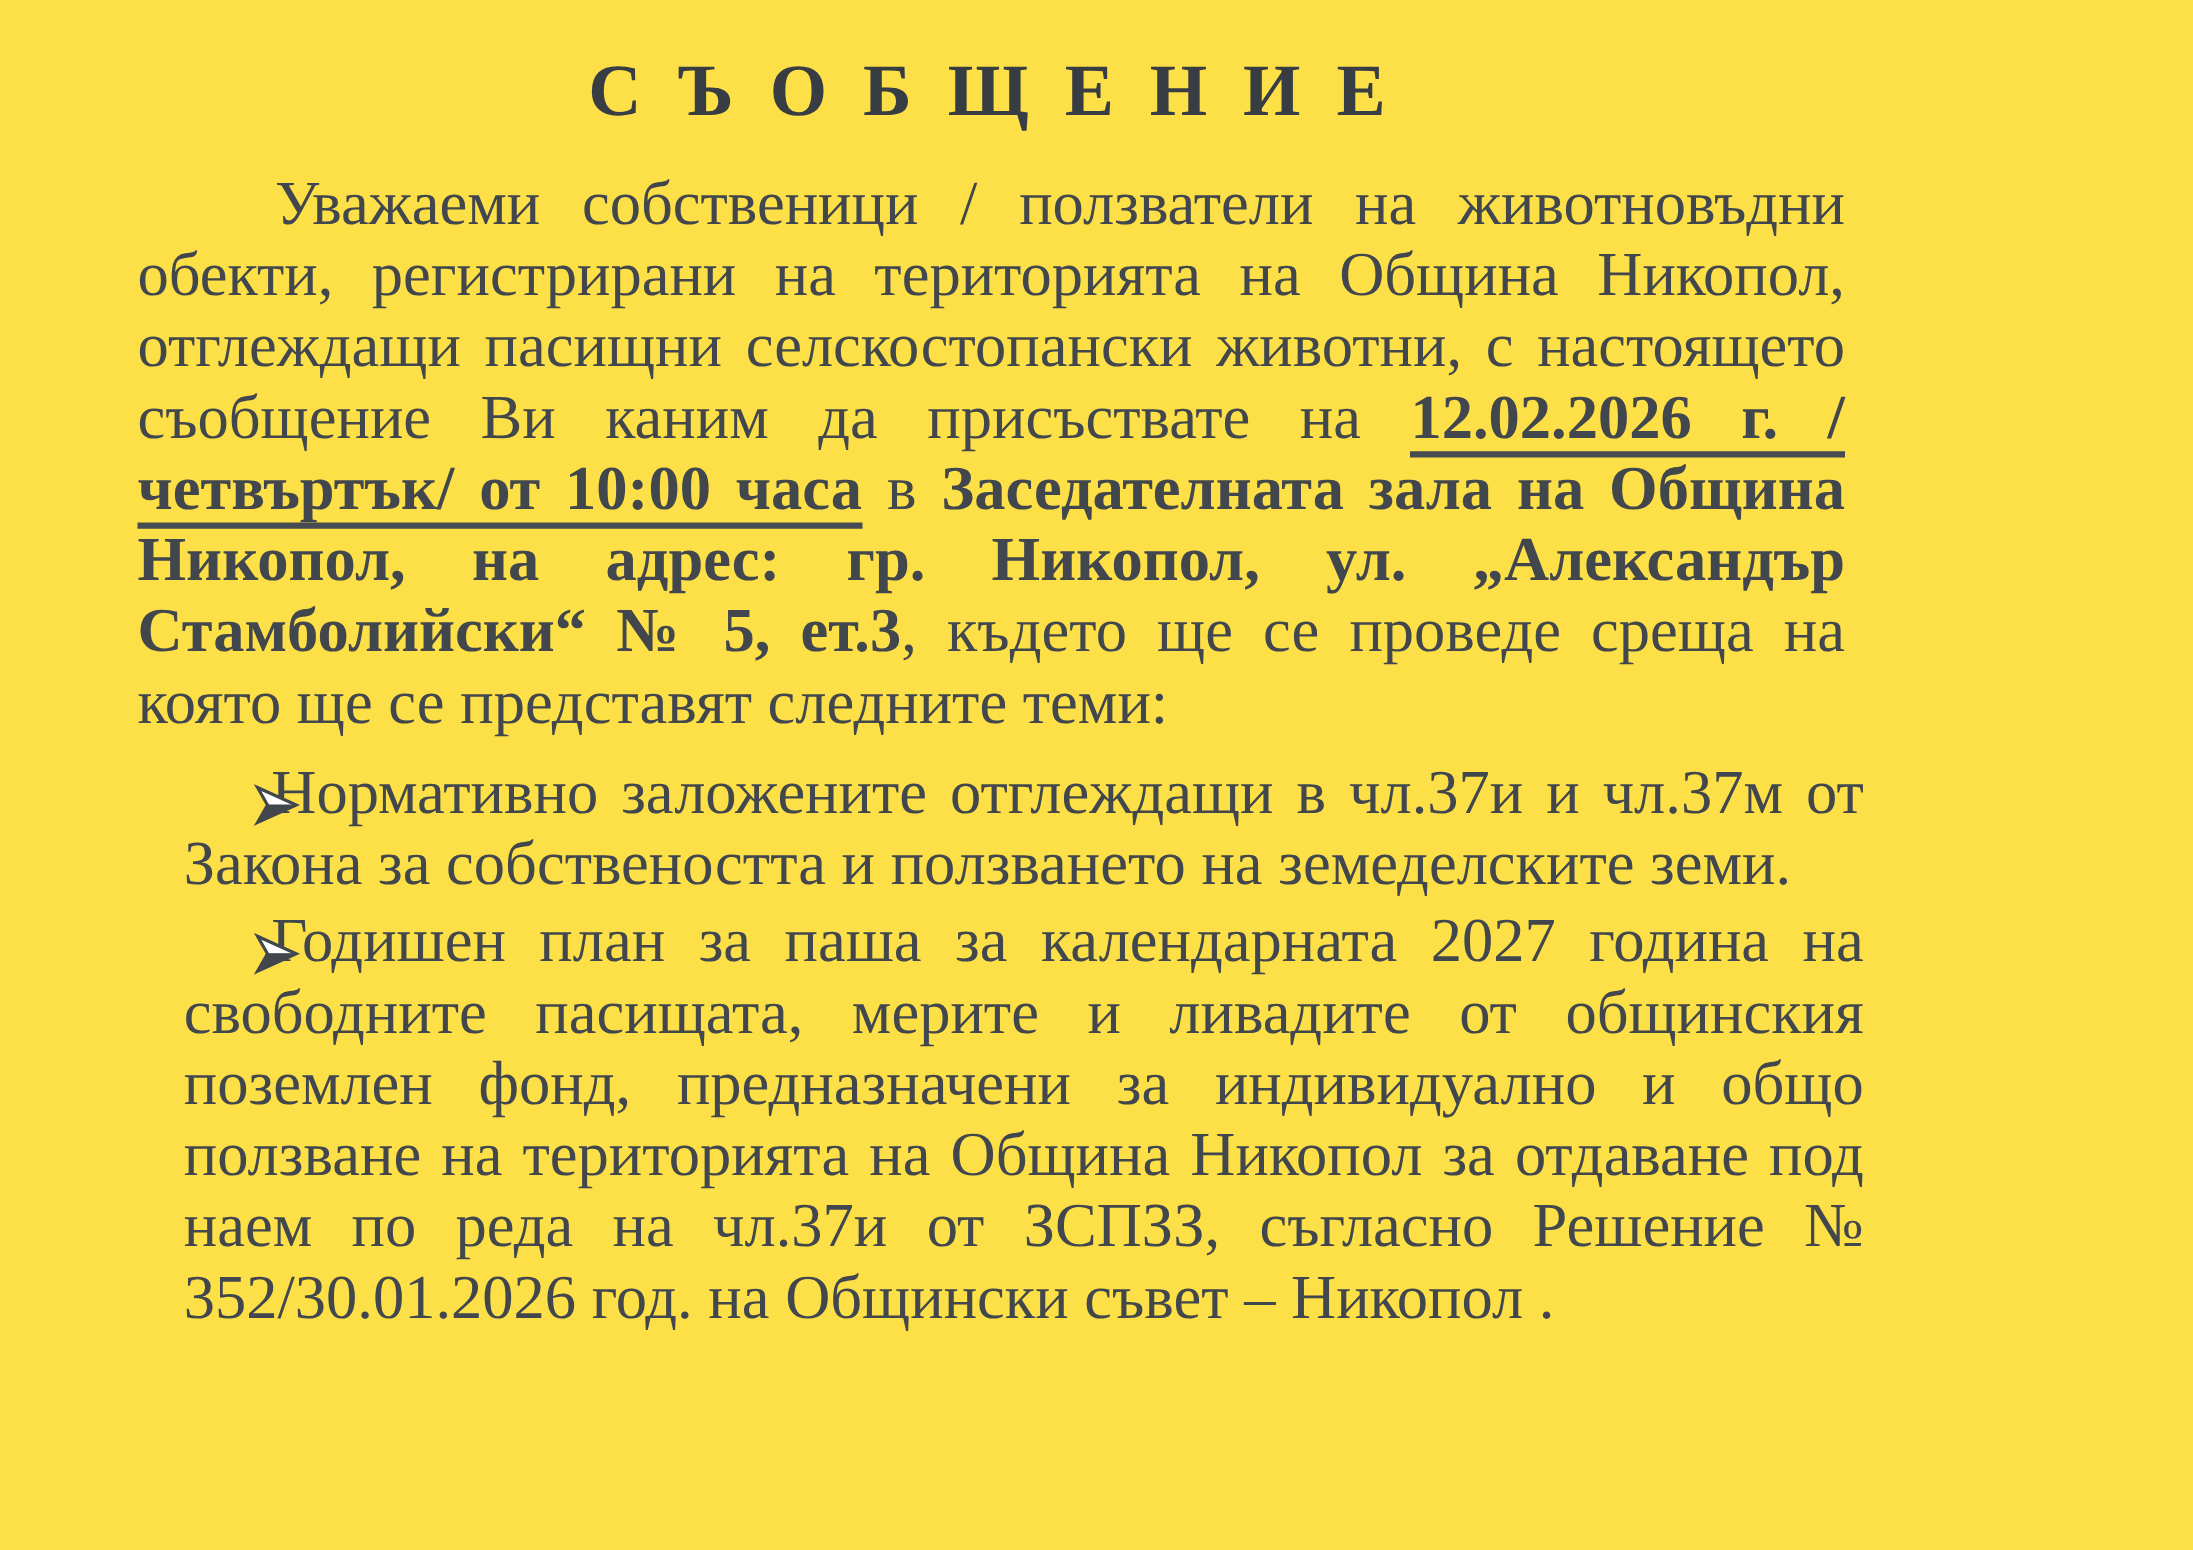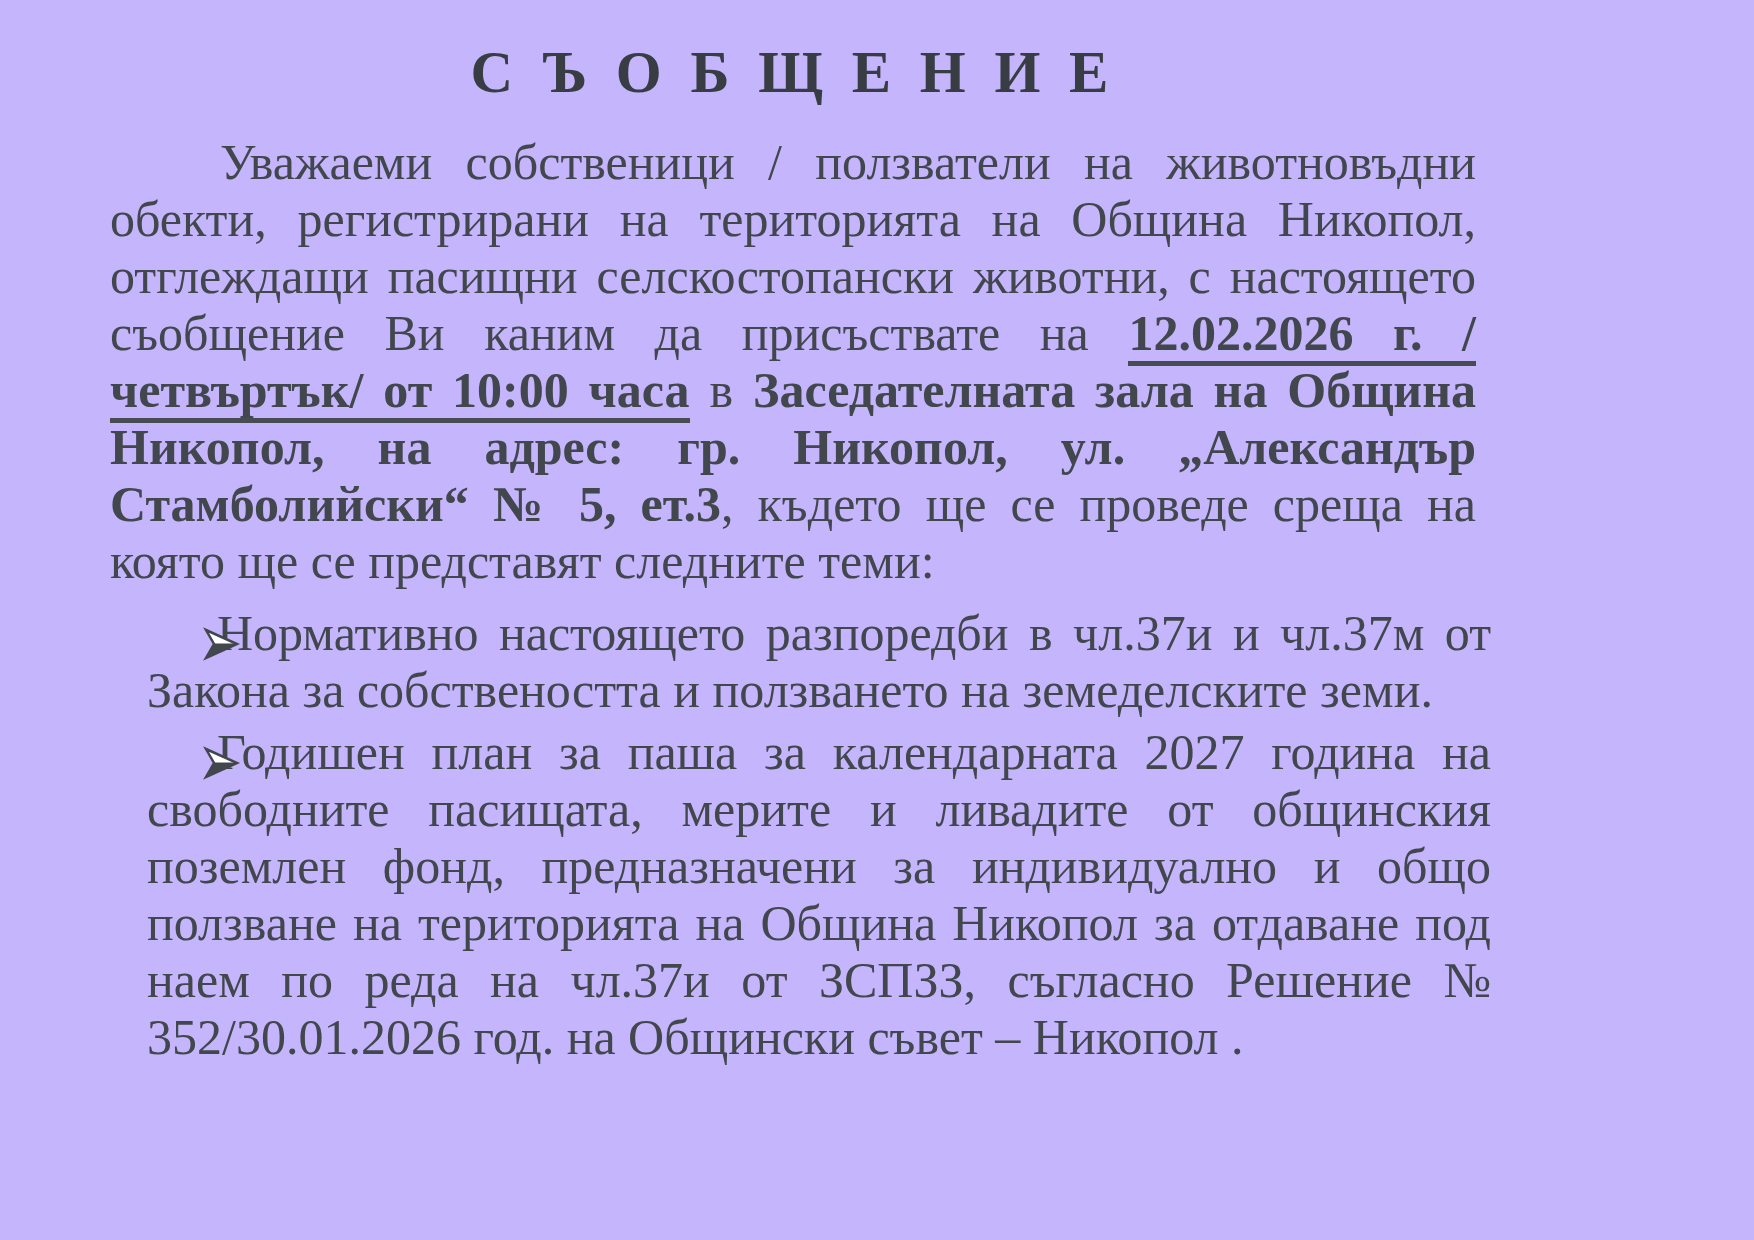--- a/index.html
+++ b/index.html
@@ -5,21 +5,21 @@
   html, body {
     margin: 0;
     padding: 0;
     background: #ffffff;
   }
   .page {
     position: relative;
     width: 1754px;
     min-height: 1240px;
     box-sizing: border-box;
-    background: #c4b5fd;
+    background: #fde047;
     padding: 40px 263px 60px 95px;
     font-family: "Liberation Serif", "DejaVu Serif", serif;
     color: #42474d;
     font-size: 50px;
     line-height: 57px;
   }
   .doc-title {
     text-align: center;
     font-weight: bold;
     font-size: 59px;
@@ -68,21 +68,21 @@
 
   <div class="topics">
 
     <div class="topic">
       <span class="arrow-marker">
         <svg width="38" height="34" viewBox="0 0 38 34">
           <path d="M3 3 L34 17 L3 31 L11 17 Z" fill="#ffffff" stroke="#42474d" stroke-width="2.5" stroke-linejoin="miter"></path>
           <path d="M3 31 L34 17 L11 17 Z" fill="#42474d" stroke="#42474d" stroke-width="1"></path>
         </svg>
       </span>
-      <span>Нормативно настоящето разпоредби в чл.37и и чл.37м от Закона за собствеността и ползването на земеделските земи.</span>
+      <span>Нормативно заложените отглеждащи в чл.37и и чл.37м от Закона за собствеността и ползването на земеделските земи.</span>
     </div>
 
     <div class="topic">
       <span class="arrow-marker">
         <svg width="38" height="34" viewBox="0 0 38 34">
           <path d="M3 3 L34 17 L3 31 L11 17 Z" fill="#ffffff" stroke="#42474d" stroke-width="2.5" stroke-linejoin="miter"></path>
           <path d="M3 31 L34 17 L11 17 Z" fill="#42474d" stroke="#42474d" stroke-width="1"></path>
         </svg>
       </span>
       <span>Годишен план за паша за календарната 2027 година на свободните пасищата, мерите и ливадите от общинския поземлен фонд, предназначени за индивидуално и общо ползване на територията на Община Никопол за отдаване под наем по реда на чл.37и от ЗСПЗЗ, съгласно Решение № 352/30.01.2026 год. на Общински съвет – Никопол .</span>

